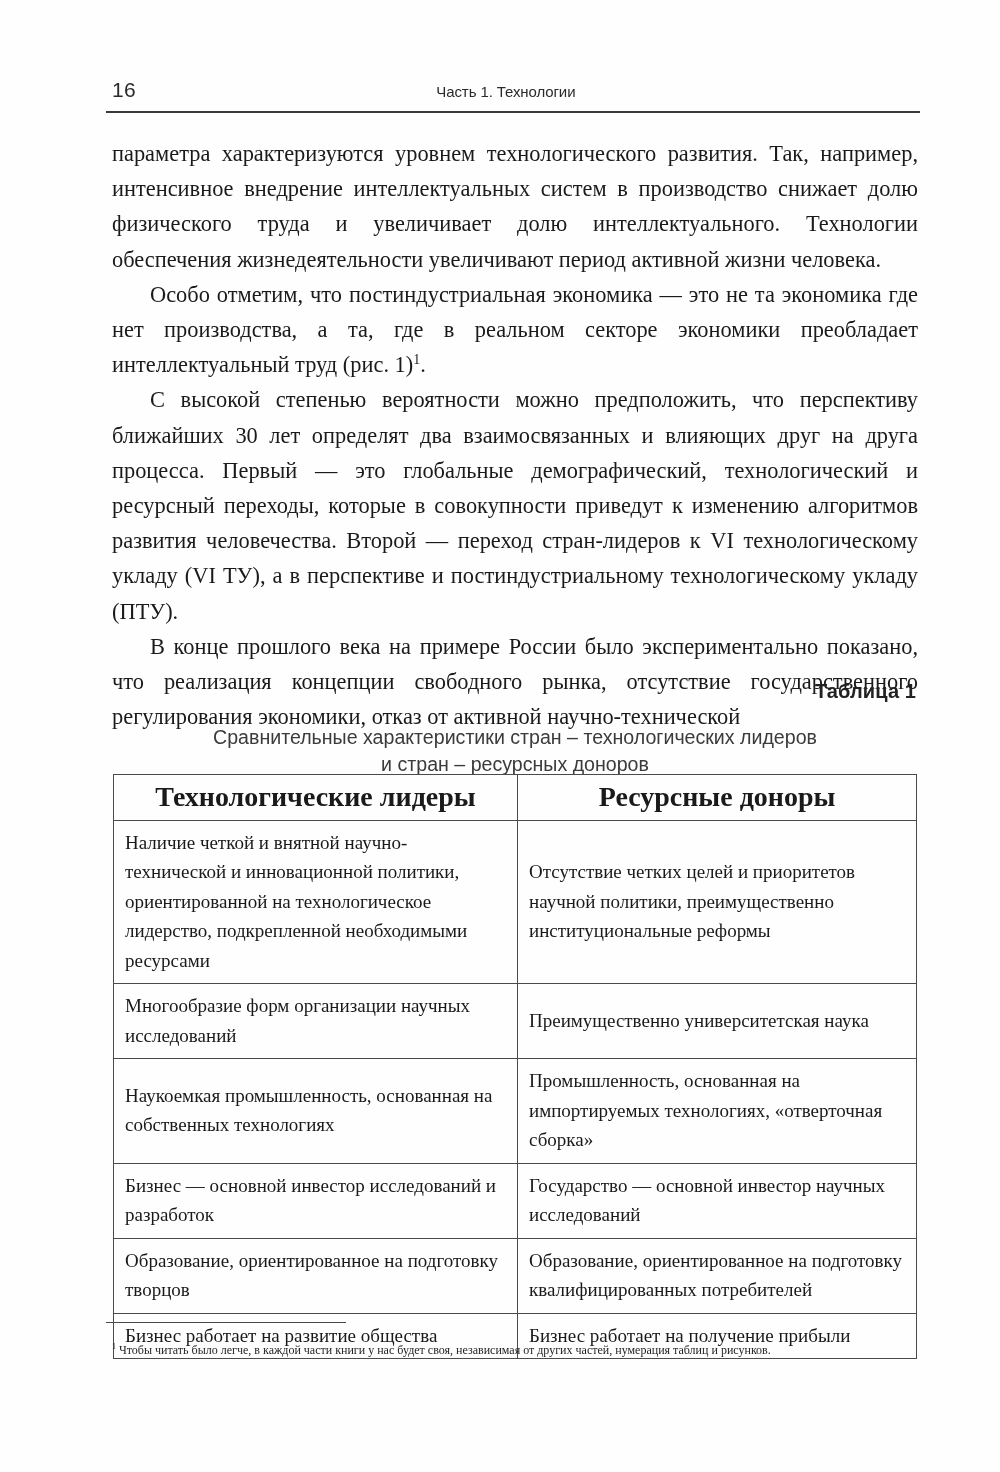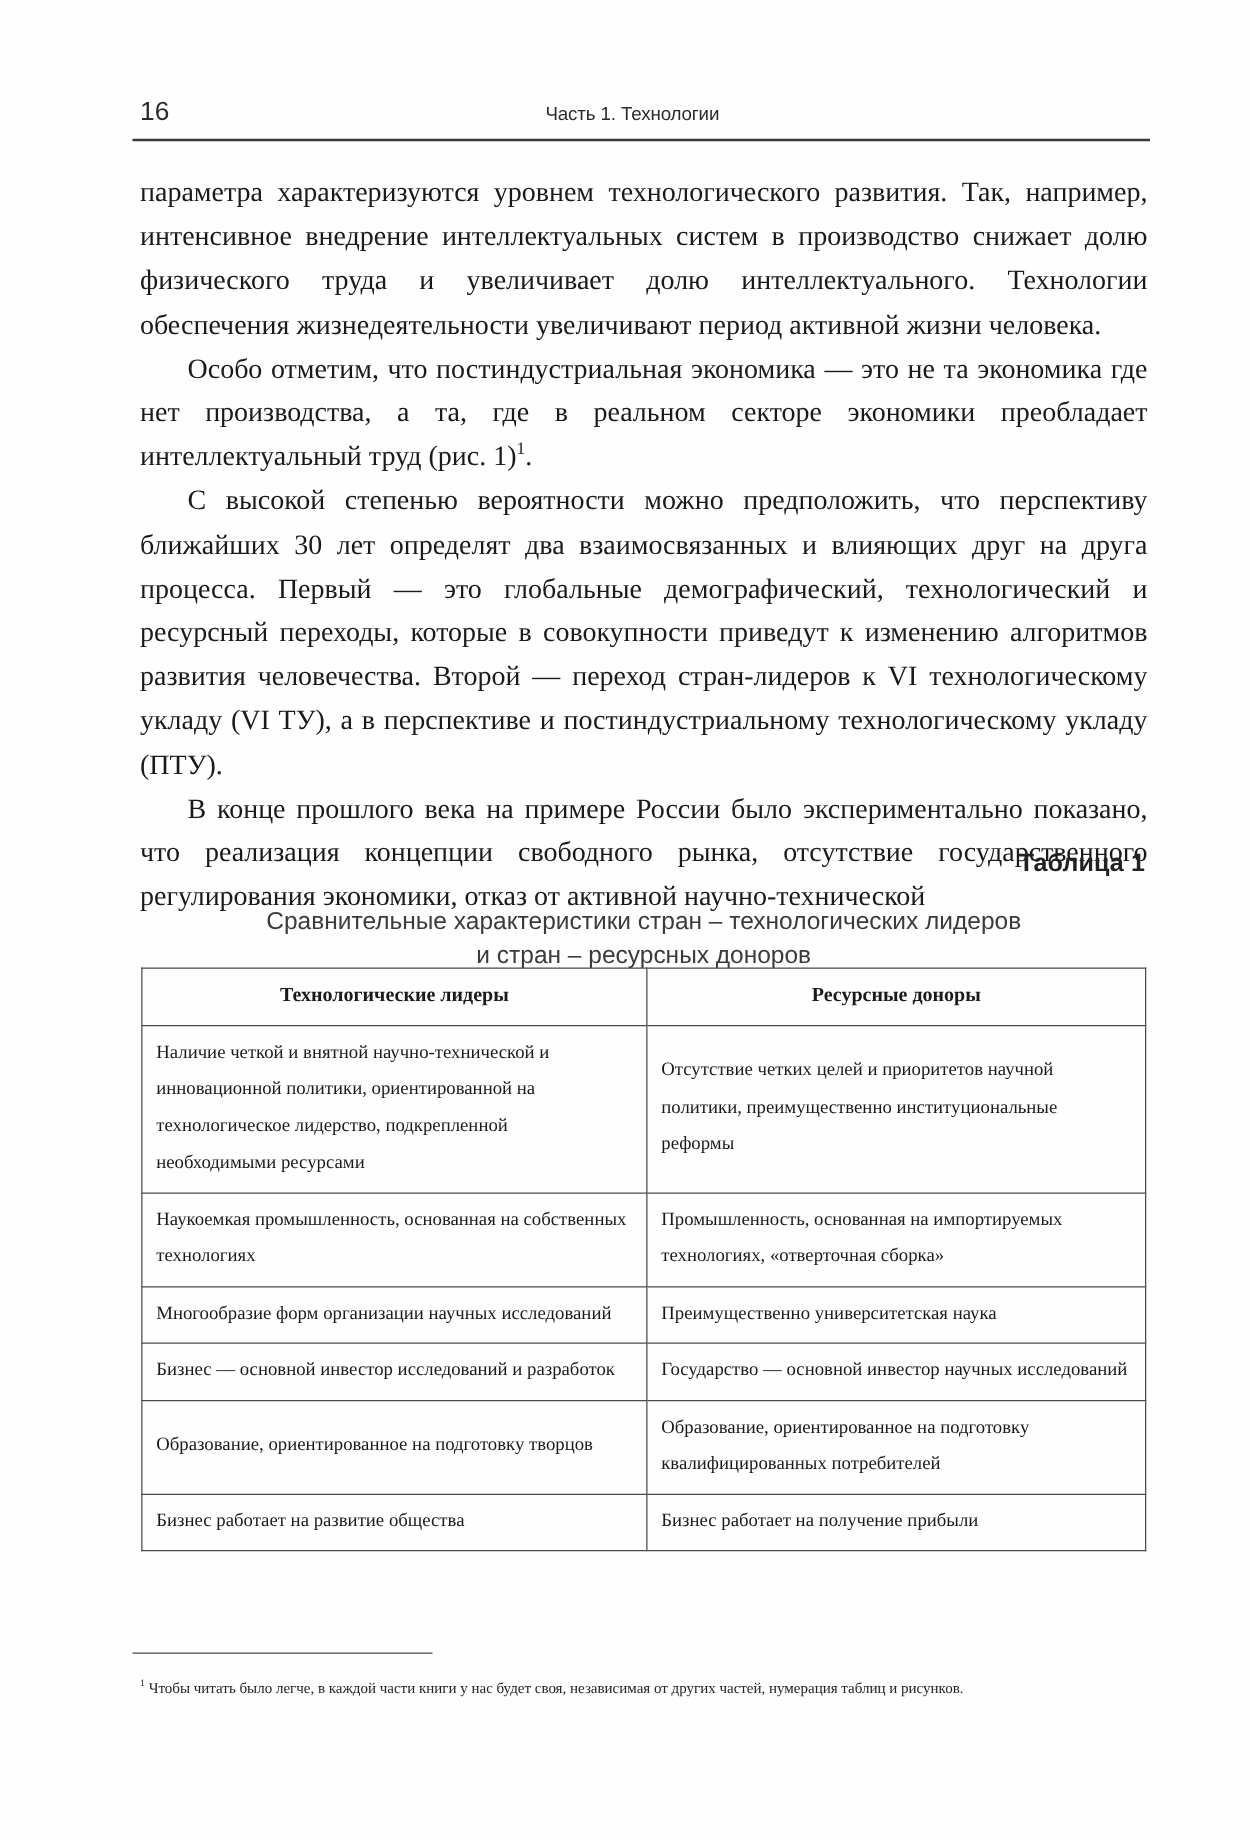--- a/index.html
+++ b/index.html
@@ -112,29 +112,29 @@
     width: 803px;
     border-collapse: collapse;
     table-layout: fixed;
   }
   .data-table col.c1 { width: 404px; }
   .data-table col.c2 { width: 399px; }
   .data-table th,
   .data-table td {
     border: 1.6px solid #4a4a4a;
     vertical-align: middle;
-    font-size: 15px;
+    font-size: 19px;
     line-height: 29.5px;
     color: #1a1a1a;
     padding: 7px 11px 8px 11px;
   }
   .data-table th {
     text-align: center;
     font-weight: bold;
-    font-size: 16px;
+    font-size: 28px;
     padding-top: 7px;
     padding-bottom: 8px;
     height: 26px;
   }
   .data-table td.cell {
     text-align: left;
   }
 
   
   .fn-rule {
@@ -198,26 +198,26 @@
         <th>Технологические лидеры</th>
         <th>Ресурсные доноры</th>
       </tr>
     </thead>
     <tbody>
       <tr>
         <td class="cell">Наличие четкой и внятной научно-технической и инновационной политики, ориентированной на технологическое лидерство, подкрепленной необходимыми ресурсами</td>
         <td class="cell">Отсутствие четких целей и приоритетов научной политики, преимущественно институциональные реформы</td>
       </tr>
       <tr>
+        <td class="cell">Многообразие форм организации научных исследований</td>
+        <td class="cell">Преимущественно университетская наука</td>
+      </tr>
+      <tr>
         <td class="cell">Наукоемкая промышленность, основанная на собственных технологиях</td>
         <td class="cell">Промышленность, основанная на импортируемых технологиях, «отверточная сборка»</td>
-      </tr>
-      <tr>
-        <td class="cell">Многообразие форм организации научных исследований</td>
-        <td class="cell">Преимущественно университетская наука</td>
       </tr>
       <tr>
         <td class="cell">Бизнес — основной инвестор исследований и разработок</td>
         <td class="cell">Государство — основной инвестор научных исследований</td>
       </tr>
       <tr>
         <td class="cell">Образование, ориентированное на подготовку творцов</td>
         <td class="cell">Образование, ориентированное на подготовку квалифицированных потребителей</td>
       </tr>
       <tr>

